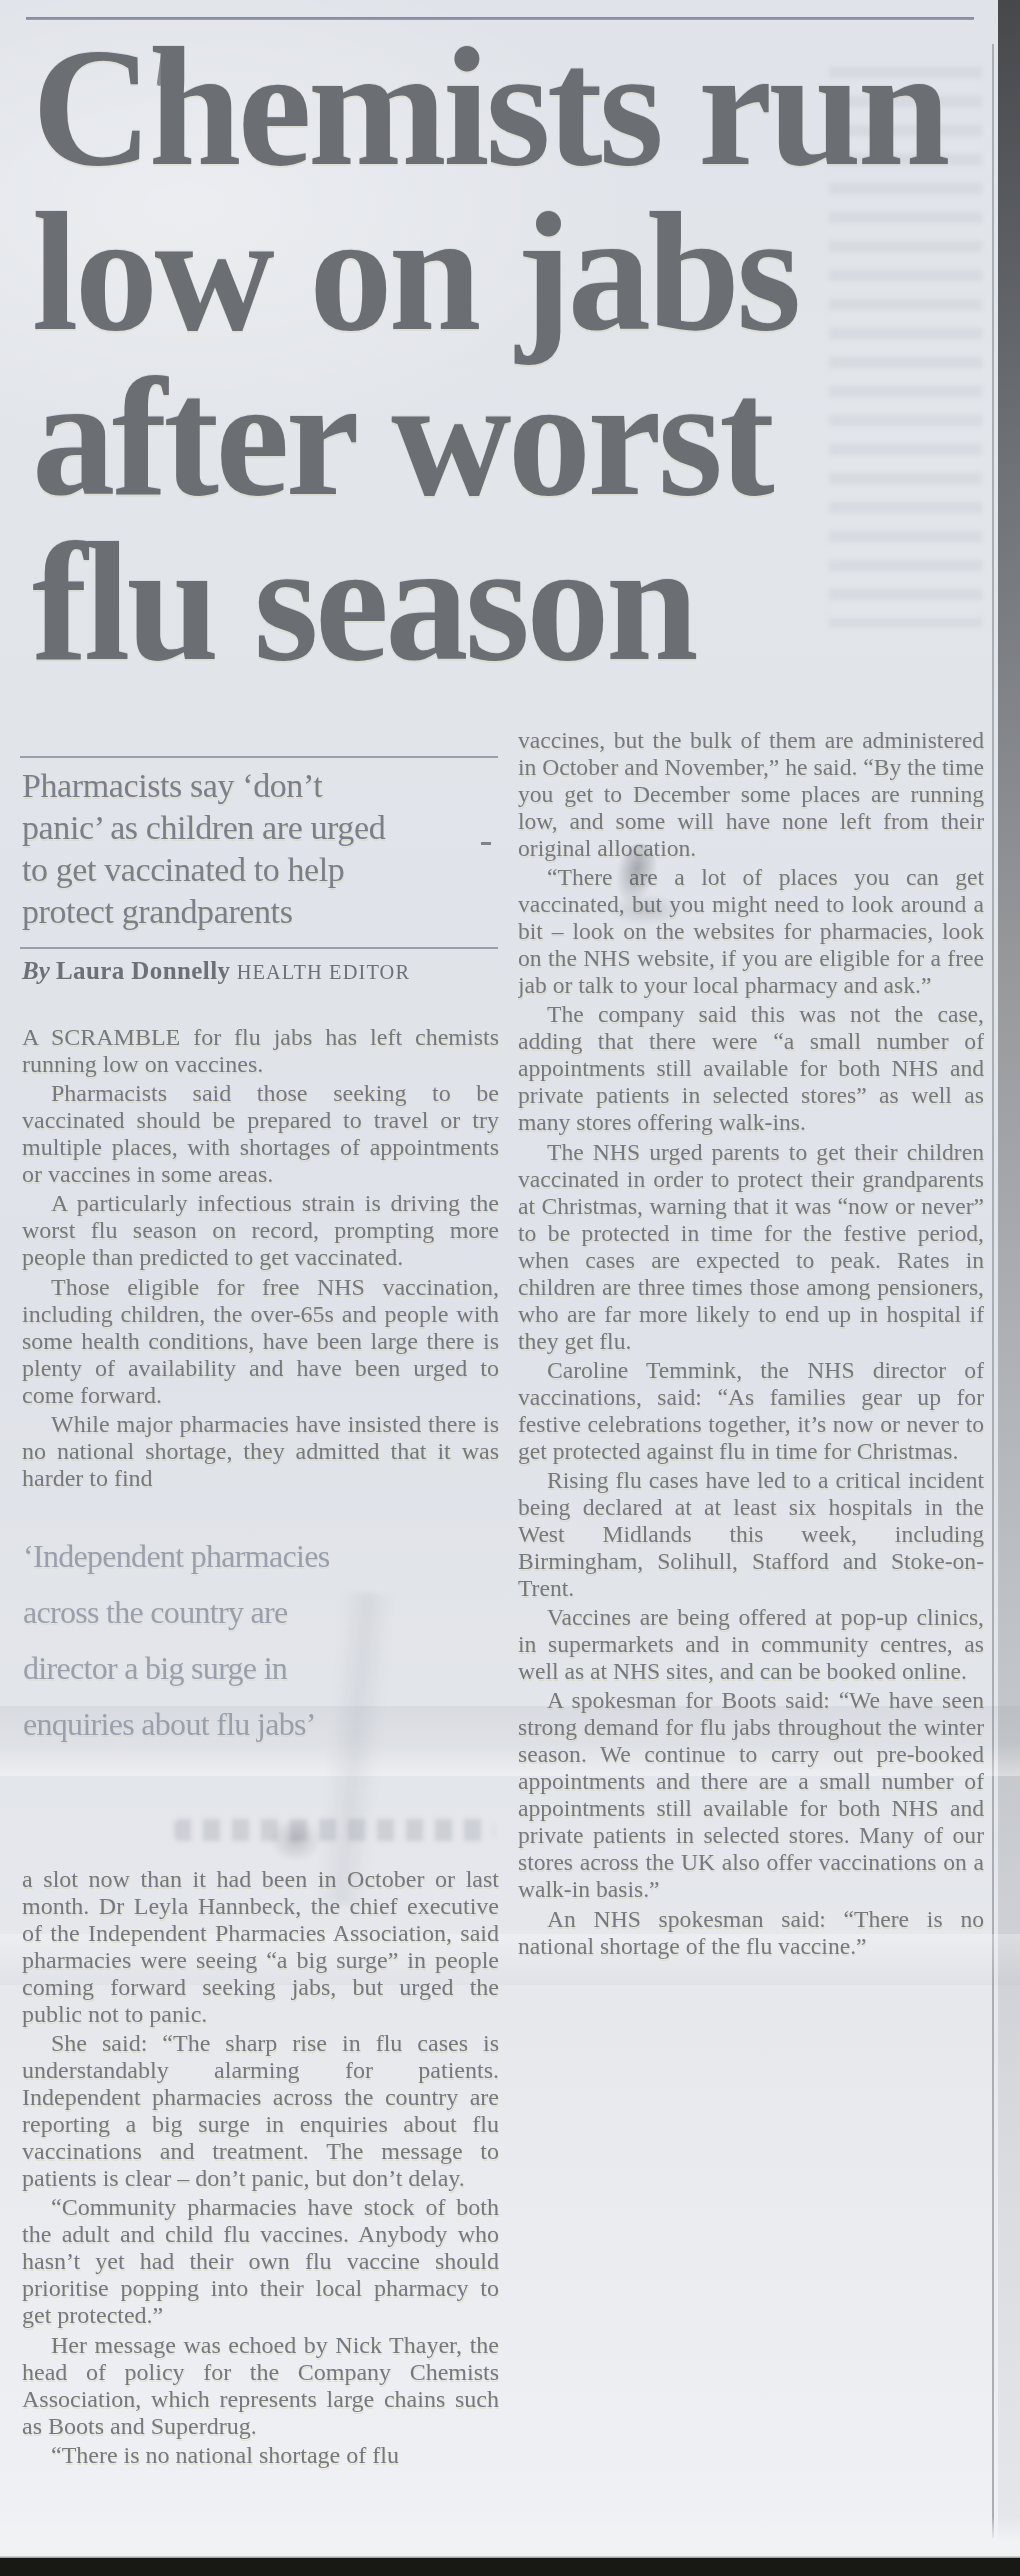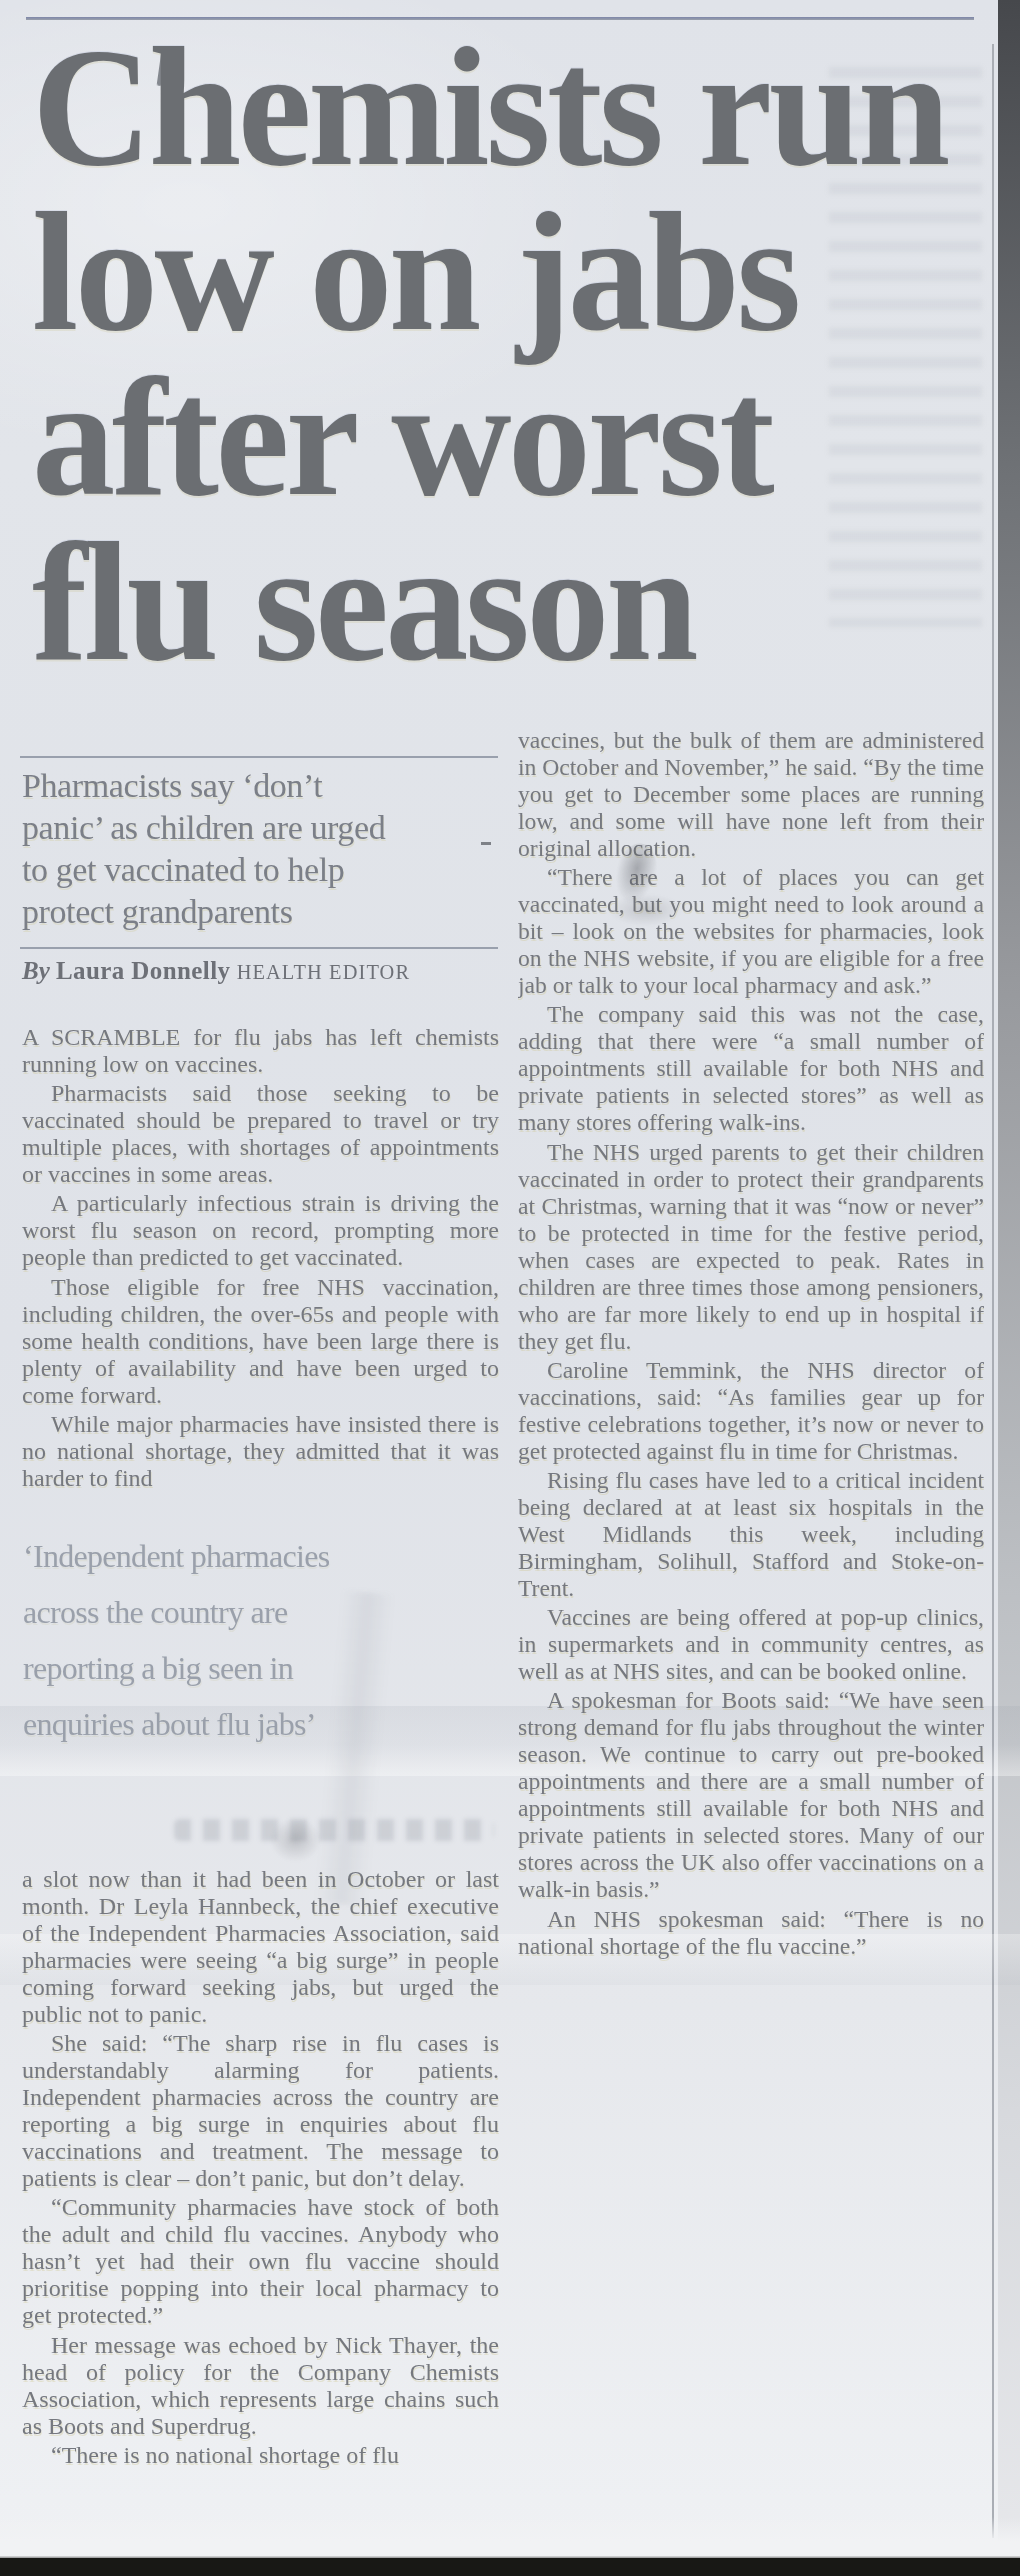--- a/index.html
+++ b/index.html
@@ -127,21 +127,21 @@
     <p class="noindent">A SCRAMBLE for flu jabs has left chemists running low on vaccines.</p>
     <p>Pharmacists said those seeking to be vaccinated should be prepared to travel or try multiple places, with shortages of appointments or vaccines in some areas.</p>
     <p>A particularly infectious strain is driving the worst flu season on record, prompting more people than predicted to get vaccinated.</p>
     <p>Those eligible for free NHS vaccination, including children, the over-65s and people with some health conditions, have been large there is plenty of availability and have been urged to come forward.</p>
     <p>While major pharmacies have insisted there is no national shortage, they admitted that it was harder to find</p>
   </div>
 
   <div class="pull-quote">
     <div>‘Independent pharmacies</div>
     <div>across the country are</div>
-    <div>reporting a big seen in</div>
+    <div>director a big surge in</div>
     <div>enquiries about flu jabs’</div>
   </div>
   <div class="ghost-band"></div>
   <div class="smudge-c"></div>
 
   <div class="bodycol col-left-2">
     <p class="noindent">a slot now than it had been in October or last month. Dr Leyla Hannbeck, the chief executive of the Independent Pharmacies Association, said pharmacies were seeing “a big surge” in people coming forward seeking jabs, but urged the public not to panic.</p>
     <p>She said: “The sharp rise in flu cases is understandably alarming for patients. Independent pharmacies across the country are reporting a big surge in enquiries about flu vaccinations and treatment. The message to patients is clear – don’t panic, but don’t delay.</p>
     <p>“Community pharmacies have stock of both the adult and child flu vaccines. Anybody who hasn’t yet had their own flu vaccine should prioritise popping into their local pharmacy to get protected.”</p>
     <p>Her message was echoed by Nick Thayer, the head of policy for the Company Chemists Association, which represents large chains such as Boots and Superdrug.</p>

